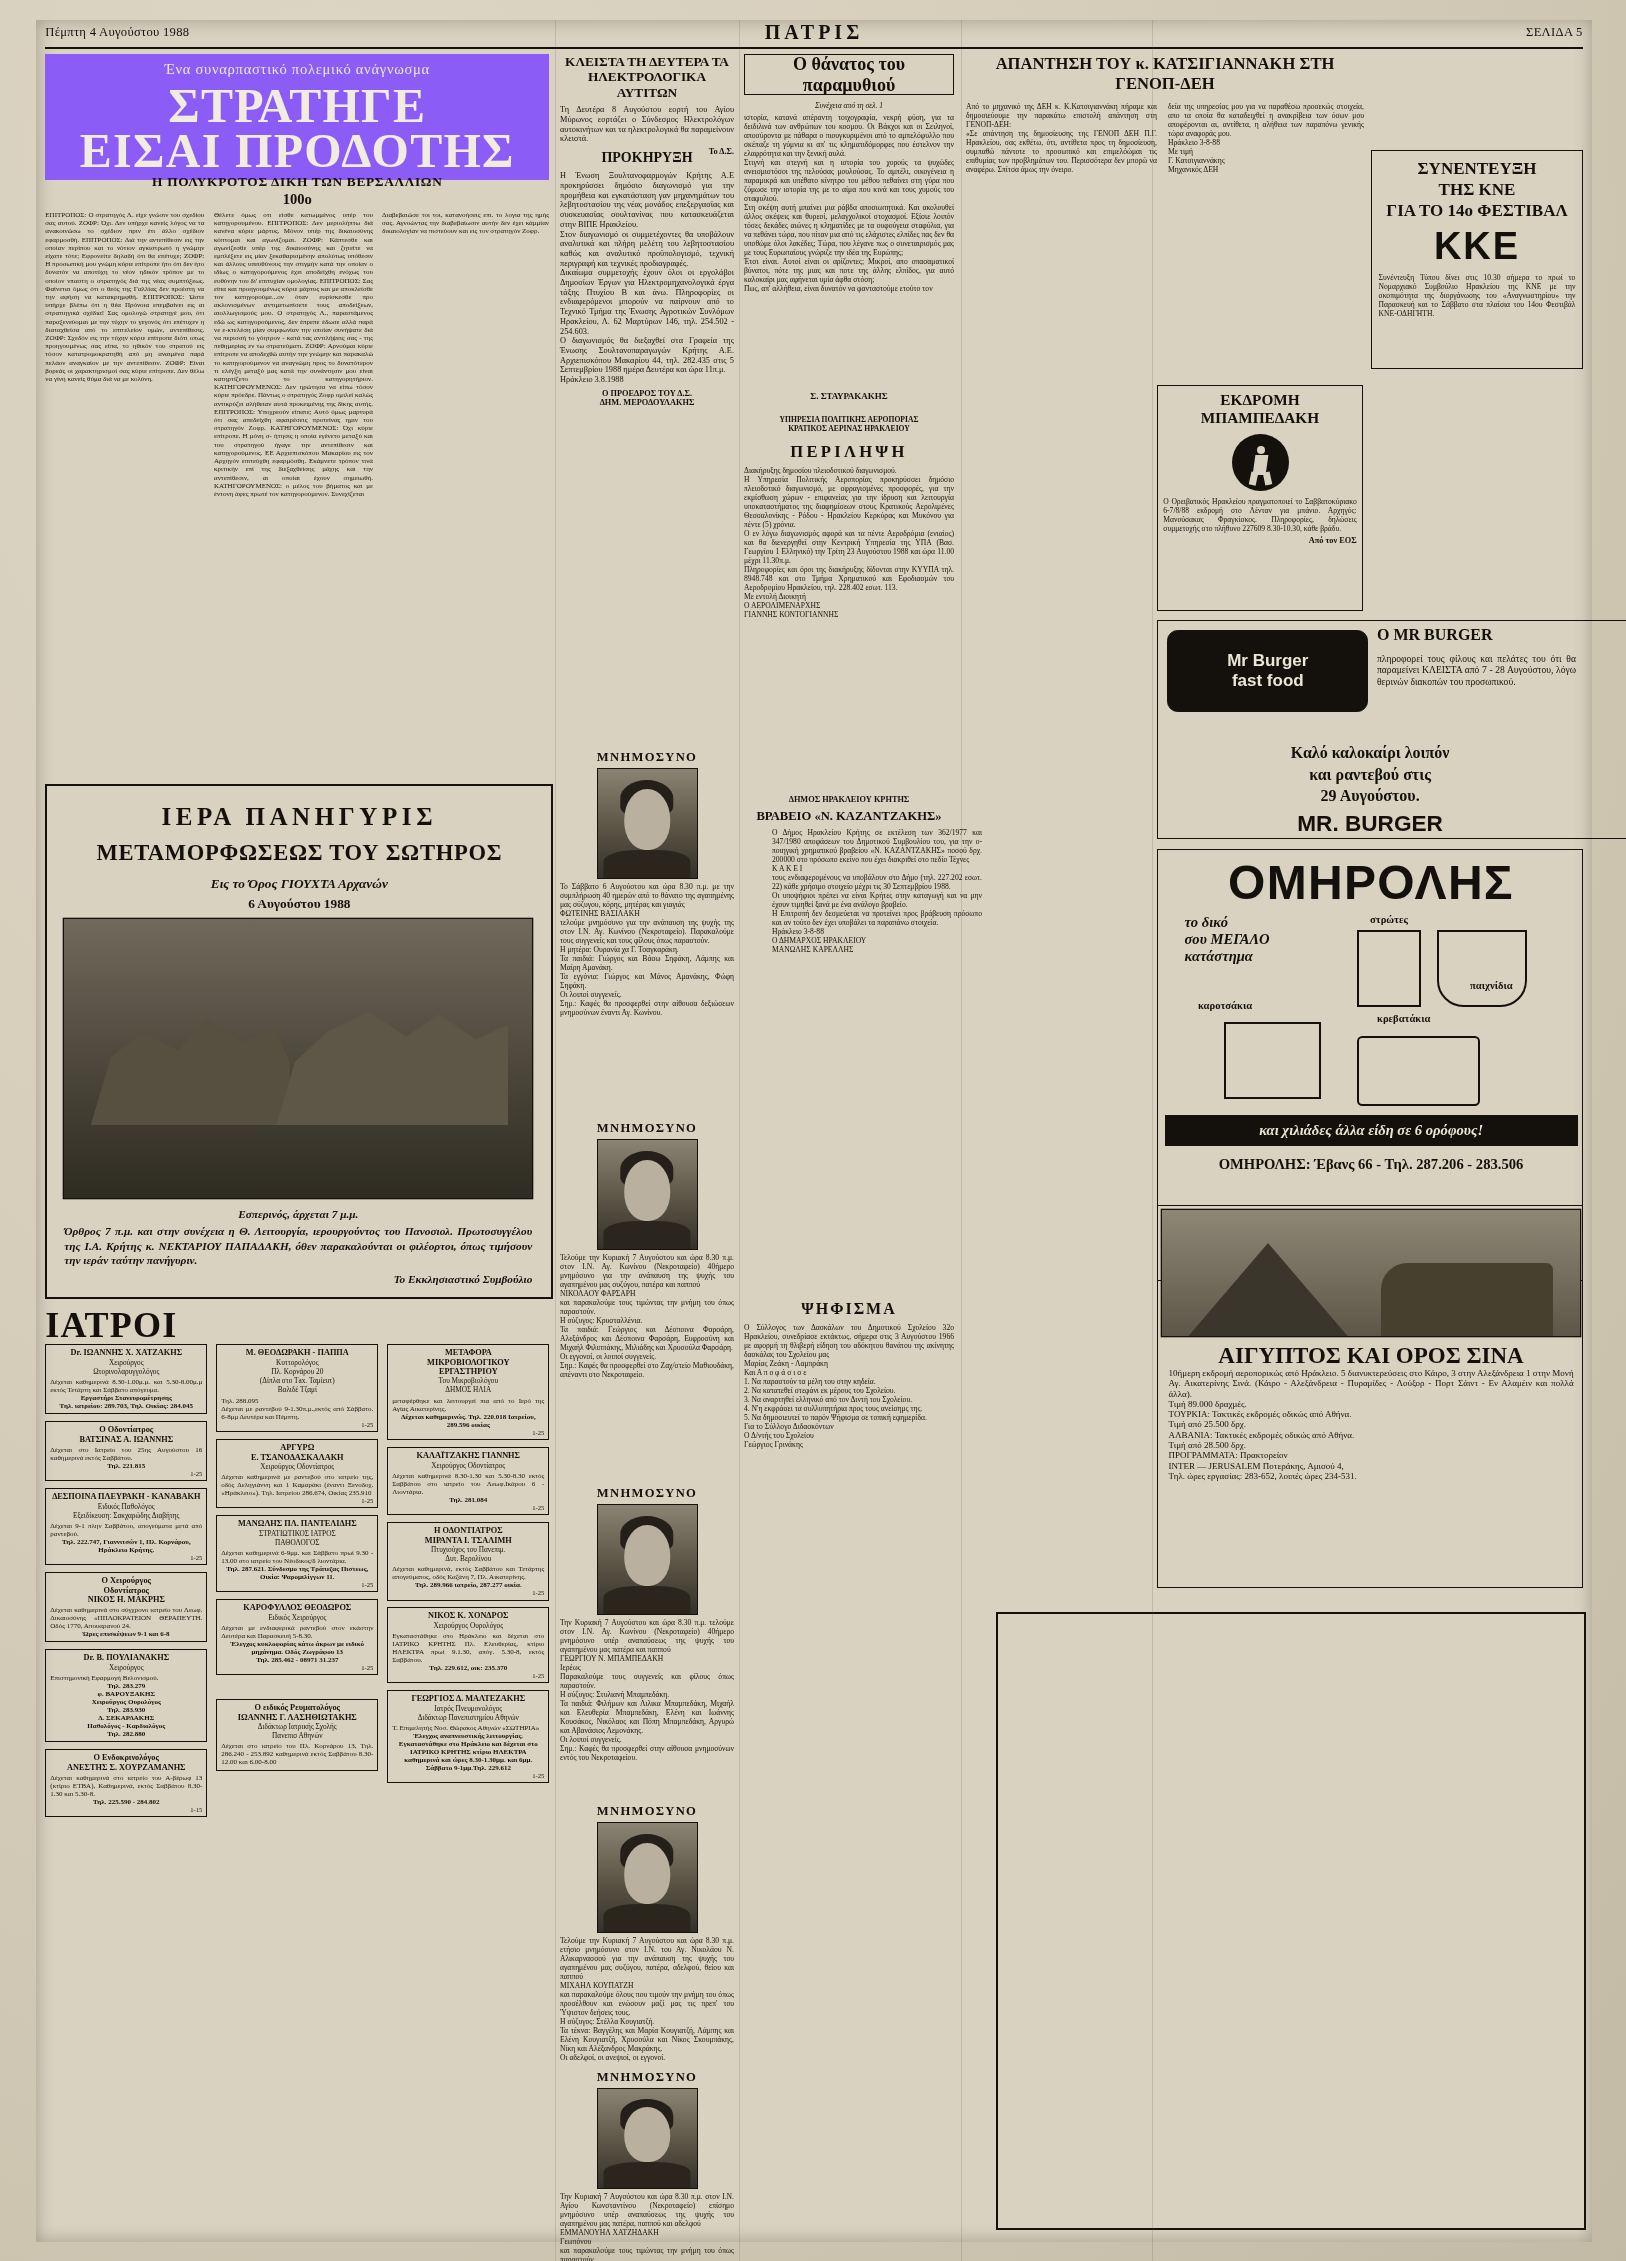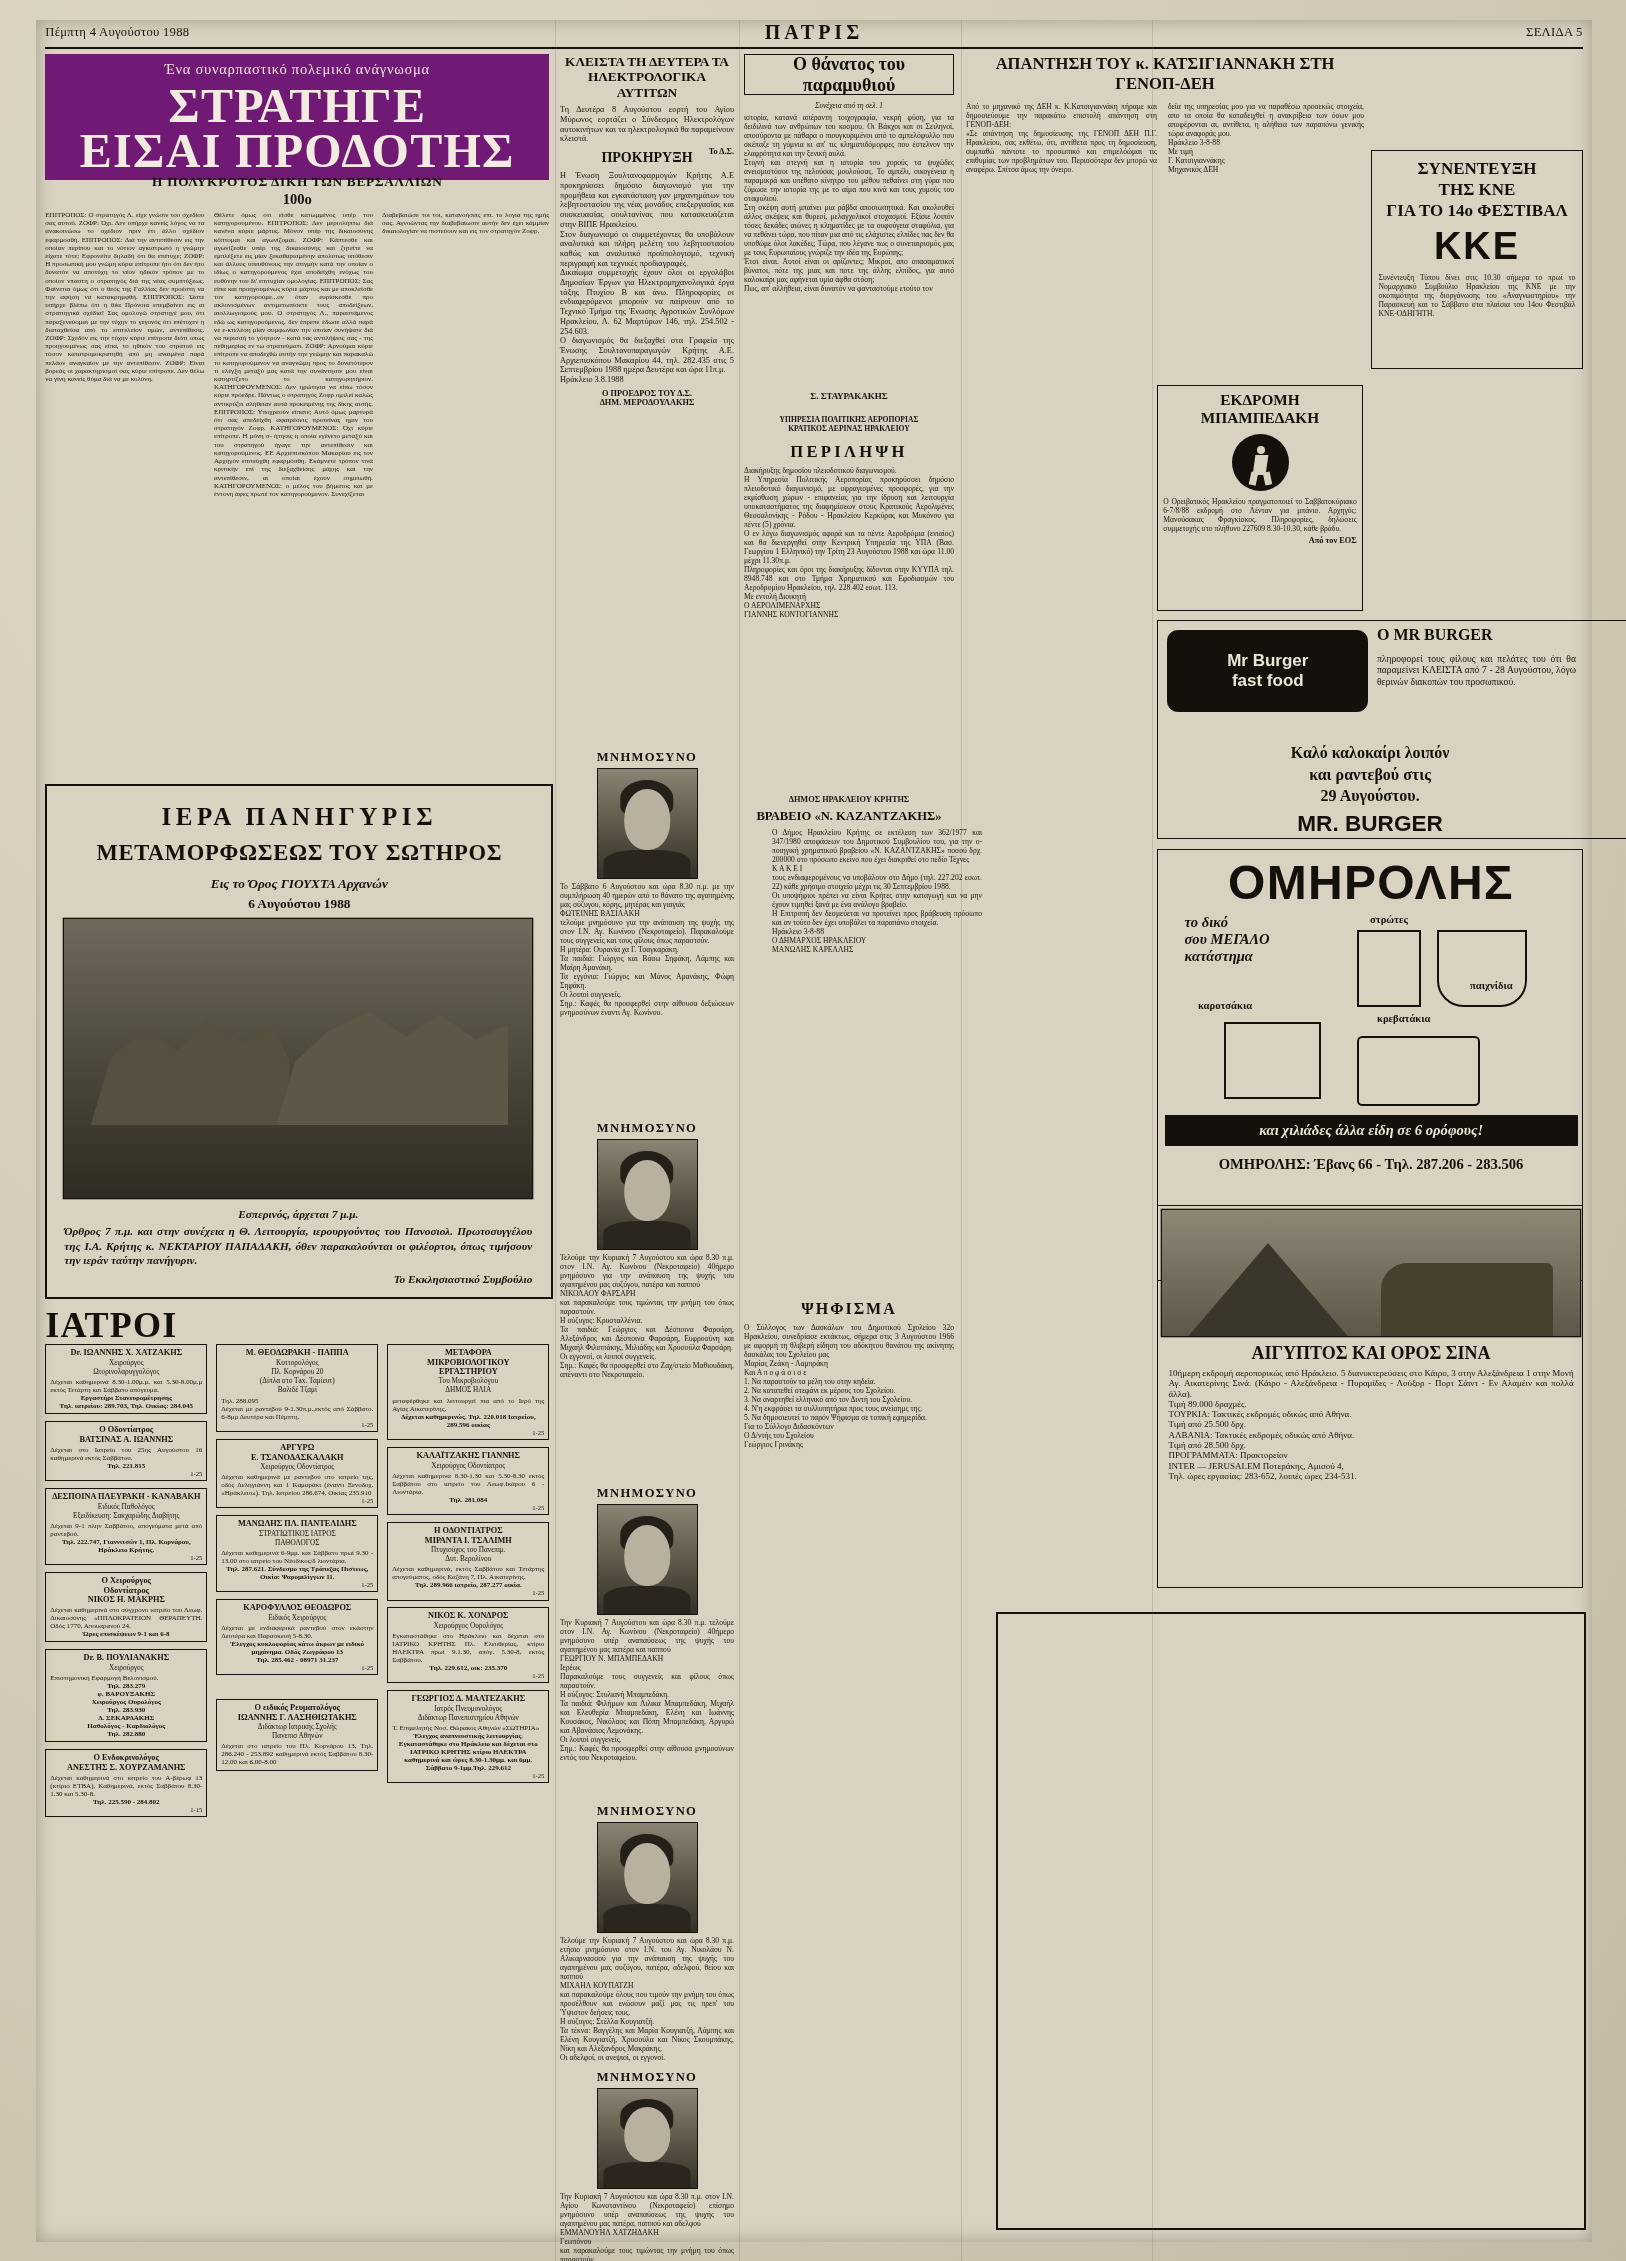--- a/index.html
+++ b/index.html
@@ -36,21 +36,21 @@
 
   
   .t10{font-size:7px;line-height:8.2px;}
   .t11{font-size:7.6px;line-height:9px;}
   .t12{font-size:8.3px;line-height:9.7px;}
   .t13{font-size:9px;line-height:10.3px;}
   .t14{font-size:9.6px;line-height:11.3px;}
   .t16{font-size:10.6px;line-height:12.6px;}
 
   
-  .ad-book{position:absolute;left:9.3px;top:34px;width:504px;height:126px;background:#701a75;color:#ece6d6;}
+  .ad-book{position:absolute;left:9.3px;top:34px;width:504px;height:126px;background:#8b5cf6;color:#ece6d6;}
   .ad-book .kicker{position:absolute;left:0;top:6.6px;width:504px;text-align:center;font-size:14.6px;letter-spacing:0.7px;}
   .ad-book .t1{position:absolute;left:0;top:24px;width:504px;text-align:center;font-size:48px;font-weight:bold;letter-spacing:1.3px;color:#f2ece0;}
   .ad-book .t2{position:absolute;left:0;top:69px;width:504px;text-align:center;font-size:48px;font-weight:bold;letter-spacing:1.3px;color:#f2ece0;}
   .ad-book-sub{position:absolute;left:9.3px;top:154px;width:504px;text-align:center;font-size:13.3px;font-weight:bold;letter-spacing:0.7px;}
 
   
   .pan{position:absolute;left:9.3px;top:764px;width:504px;height:511px;border:2px solid #14110c;background:#d9d2c0;}
   .pan h1{margin:0;padding:17px 0 0;text-align:center;font-size:25px;letter-spacing:4.6px;font-weight:bold;}
   .pan h2{margin:0;padding:9.3px 0 0;text-align:center;font-size:22.6px;font-weight:bold;letter-spacing:0.7px;}
   .pan h3{margin:0;padding:9.3px 0 0;text-align:center;font-size:13.3px;font-style:italic;}
@@ -497,21 +497,21 @@
       <div style="position:absolute;left:199px;top:186px;width:119px;height:66px;border:2px solid #14110c;border-radius:5.3px;"></div>
       <div style="position:absolute;left:6.6px;top:265px;width:413px;height:30.5px;background:#14110c;color:#ece6d6;display:flex;align-items:center;justify-content:center;font-size:14.6px;font-style:italic;font-weight:bold;">και χιλιάδες άλλα είδη σε 6 ορόφους!</div>
       <div style="position:absolute;left:0;top:306px;width:426px;text-align:center;font-size:14.6px;font-weight:bold;">ΟΜΗΡΟΛΗΣ: Έβανς 66 - Τηλ. 287.206 - 283.506</div>
     </div>
 
     <div class="bx bd" style="left:1121px;top:1185px;width:426px;height:383px;">
       <div style="position:absolute;left:4px;top:4px;width:418px;height:126px;background:linear-gradient(#8d8776,#5d5749);box-shadow:0 0 0 1.3px #14110c;overflow:hidden;">
         <div style="position:absolute;left:26.5px;top:33px;width:159px;height:93px;background:#3a362b;clip-path:polygon(50% 0,100% 100%,0 100%);"></div>
         <div style="position:absolute;left:219px;top:53px;width:172px;height:73px;background:#46412f;border-radius:26.5px 6.6px 0 0;"></div>
       </div>
-      <div style="position:absolute;left:0;top:137px;width:426px;text-align:center;font-size:18px;font-weight:bold;">ΑΙΓΥΠΤΟΣ ΚΑΙ ΟΡΟΣ ΣΙΝΑ</div>
+      <div style="position:absolute;left:0;top:137px;width:426px;text-align:center;font-size:23px;font-weight:bold;">ΑΙΓΥΠΤΟΣ ΚΑΙ ΟΡΟΣ ΣΙΝΑ</div>
       <div class="t13 jt" style="position:absolute;left:10.6px;top:162px;width:405px;white-space:pre-line;">10ήμερη εκδρομή αεροπορικώς από Ηράκλειο. 5 διανυκτερεύσεις στο Κάιρο, 3 στην Αλεξάνδρεια 1 στην Μονή Αγ. Αικατερίνης Σινά. (Κάιρο - Αλεξάνδρεια - Πυραμίδες - Λούξορ - Πορτ Σάιντ - Εν Αλαμέιν και πολλά άλλα).
 Τιμή 89.000 δραχμές.
 ΤΟΥΡΚΙΑ: Τακτικές εκδρομές οδικώς από Αθήνα.
 Τιμή από 25.500 δρχ.
 ΑΛΒΑΝΙΑ: Τακτικές εκδρομές οδικώς από Αθήνα.
 Τιμή από 28.500 δρχ.
 ΠΡΟΓΡΑΜΜΑΤΑ: Πρακτορείον
 INTER — JERUSALEM Ποτεράκης, Αμισού 4,
 Τηλ. ώρες εργασίας: 283-652, λοιπές ώρες 234-531.</div>
     </div>

